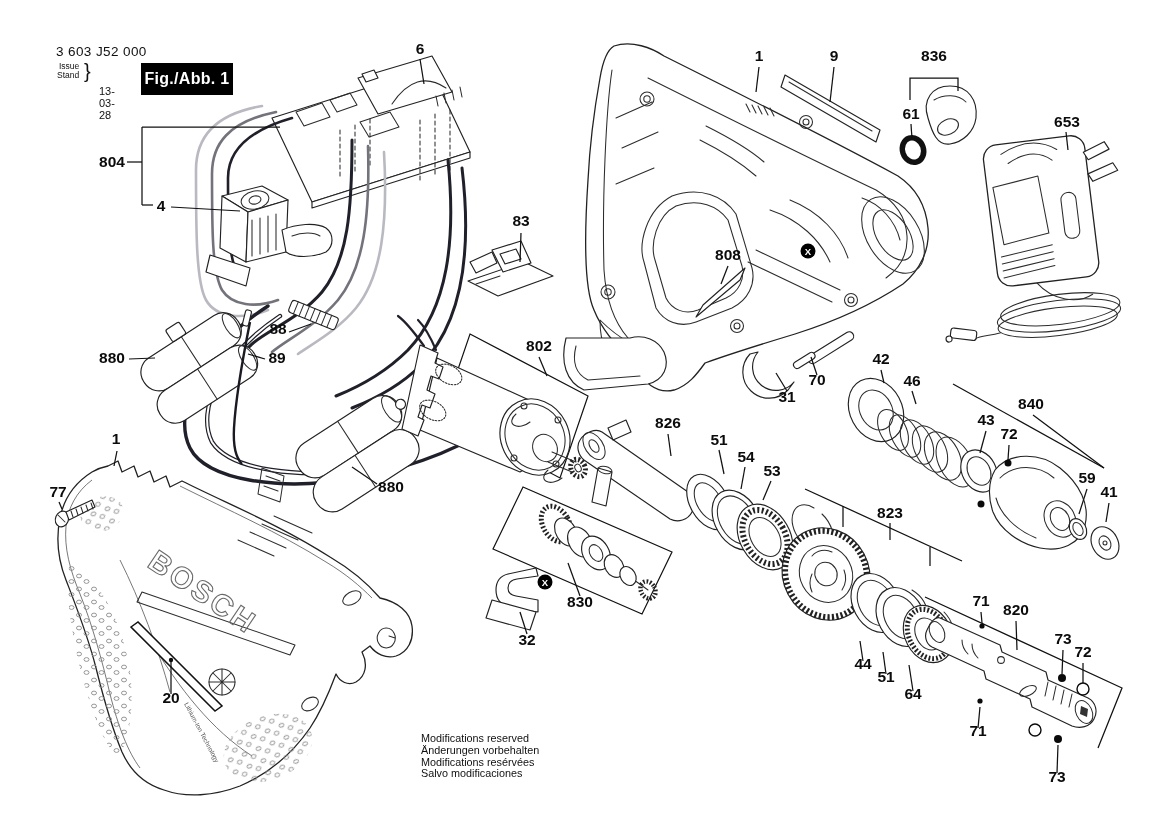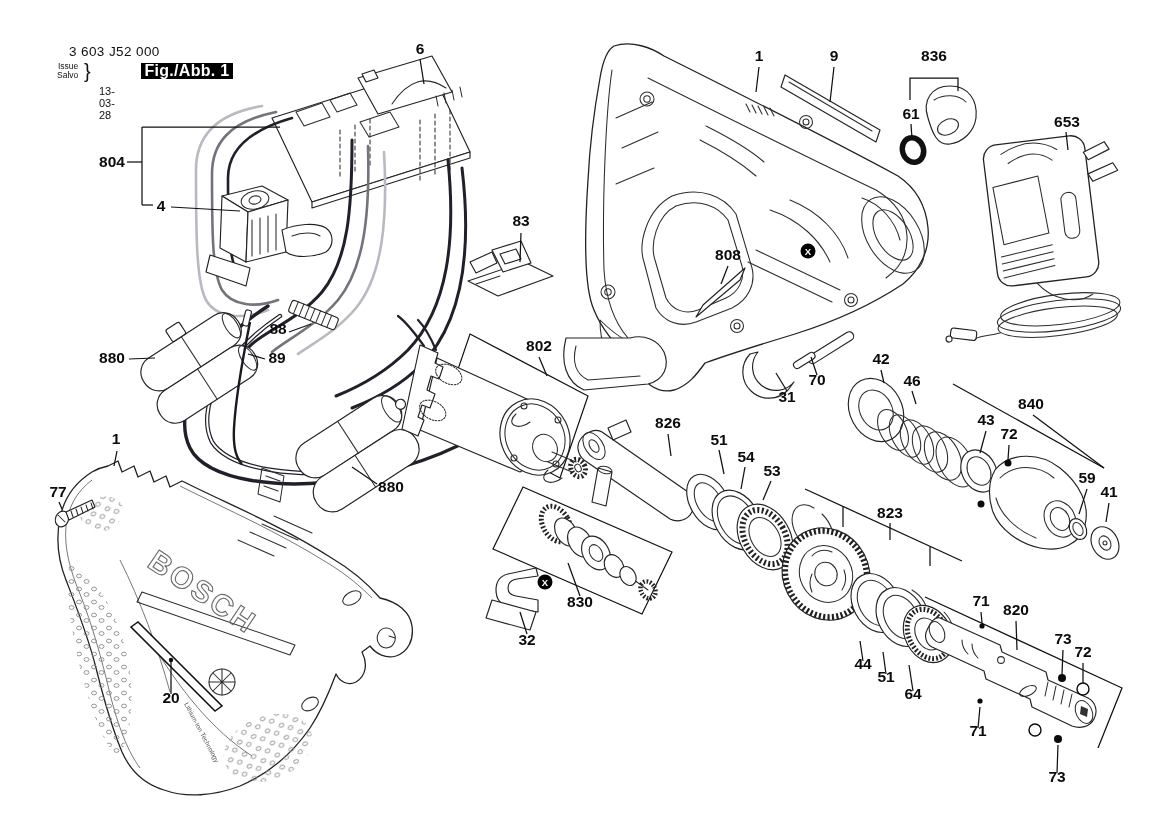--- a/index.html
+++ b/index.html
@@ -3,25 +3,25 @@
 <meta charset="utf-8">
 <style>
   html,body{margin:0;padding:0;background:#e8e8e8;}
   .stage{
     position:relative;width:1169px;height:826px;background:#ffffff;
     font-family:"Liberation Sans", sans-serif;color:#111;overflow:hidden;margin:0 auto;
   }
   .stage svg{position:absolute;left:0;top:0;}
   
   .hdr{position:absolute;left:0;top:0;z-index:5;}
-  .pn{position:absolute;left:56px;top:44px;font-size:13.5px;letter-spacing:.4px;white-space:nowrap;margin-left:13px;}
+  .pn{position:absolute;left:56px;top:44px;font-size:13.5px;letter-spacing:.4px;white-space:nowrap;}
   .issue{position:absolute;left:57px;top:62px;font-size:8.5px;line-height:8.5px;text-align:right;}
   .brace{position:absolute;left:84px;top:60px;font-size:20px;font-weight:400;}
   .date{position:absolute;left:99px;top:65px;font-size:11px;margin-top:20px;}
-  .figbox{position:absolute;left:141px;top:63px;width:92px;height:16px;background:#000;color:#fff;
+  .figbox{position:absolute;left:141px;top:63px;width:92px;height:32px;background:#000;color:#fff;
     font-size:16px;font-weight:700;display:flex;align-items:center;justify-content:center;letter-spacing:.3px;}
   
   .footer{position:absolute;left:421px;top:733px;font-size:10.8px;line-height:11.8px;z-index:5;}
   
   .s1{stroke:#2c2c2c;stroke-width:1.05;fill:none;stroke-linecap:round;stroke-linejoin:round;}
   .s2{stroke:#222;stroke-width:1.3;fill:#fff;stroke-linejoin:round;}
   .fw{fill:#fff;stroke:#222;stroke-width:1.15;stroke-linejoin:round;}
   .thin{stroke:#555;stroke-width:.8;fill:none;}
   .frame{stroke:#111;stroke-width:1.2;fill:none;stroke-linejoin:miter;}
   .teeth{fill:none;stroke:#222;}
@@ -466,21 +466,27 @@
         <text x="1083" y="657" class="lbl">72</text>
         <text x="978" y="736" class="lbl">71</text>
         <text x="1057" y="782" class="lbl">73</text>
       </g>
   </svg>
 
   <div class="hdr">
     <div class="pn">3 603 J52 000</div>
     <div class="issue">
       <div>Issue</div>
-      <div>Salvo</div>
+      <div>Stand</div>
     </div>
     <div class="brace">}</div>
     <div class="date">13-03-28</div>
     <div class="figbox">Fig./Abb. 1</div>
   </div>
 
+  <div class="footer">
+    <div>Modifications reserved</div>
+    <div>Änderungen vorbehalten</div>
+    <div>Modifications resérvées</div>
+    <div>Salvo modificaciones</div>
+  </div>
 
 </div>
 
 </body></html>

